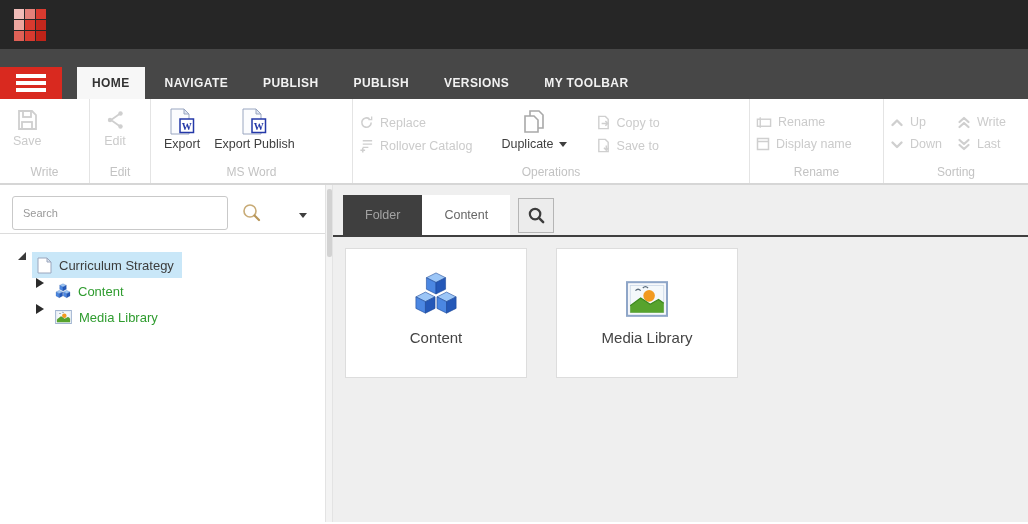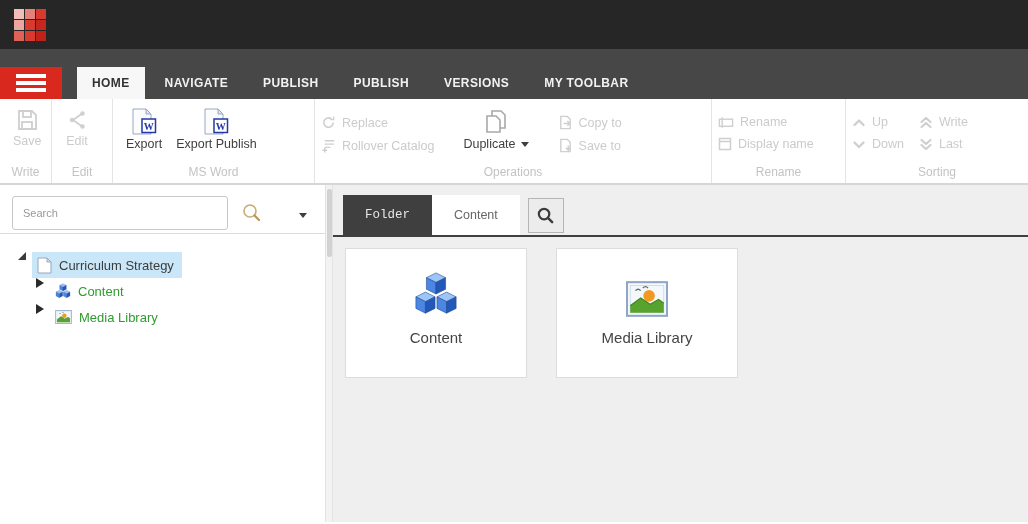--- a/index.html
+++ b/index.html
@@ -47,21 +47,21 @@
   .exp-r { width:0; height:0; border-top:5px solid transparent; border-bottom:5px solid transparent; border-left:8px solid #2b2b2b; margin-left:36px; }
   .thl { display:flex; align-items:center; gap:7px; padding:2px 8px 2px 5px; margin-left:6px; font-size:13px; color:#3c3c3c; }
   .trow.selected .thl { background:#c9e7f8; }
   .trow.green .thl { color:#2f9c2f; }
   .vscroll { width:8px; background:#f3f3f3; border-left:1px solid #e3e3e3; border-right:1px solid #e3e3e3; position:relative; }
   .vthumb { position:absolute; top:4px; left:1px; width:5px; height:68px; background:#d2d2d2; border-radius:2px; }
 
   .right-panel { flex:1; background:#efefef; }
   .tabstrip { display:flex; align-items:flex-end; padding:10px 0 0 10px; height:50px; }
   .ctab { height:40px; padding:0 22px; font-size:12.5px; border:none; cursor:pointer; font-family:inherit; }
-  .ctab.active { background:#3f3f3f; color:#e5e5e5;font-family:Liberation Mono, monospace; }
+  .ctab.active { background:#3f3f3f; color:#a3a3a3; }
   .ctab.inactive { background:#fff; color:#666; }
   .csearch { width:36px; height:35px; margin-left:8px; margin-bottom:2px; background:#ececec; border:1px solid #b5b5b5; cursor:pointer; display:flex; align-items:center; justify-content:center; }
   .darkline { height:2px; background:#3f3f3f; }
   .phead { padding:13px 12px 13px 12px; border-bottom:1px solid #dcdcdc; font-size:14.5px; font-weight:700; color:#333; }
   .cards { display:flex; gap:29px; padding:11px 12px; }
   .card { width:182px; height:130px; background:#fff; border:1px solid #ddd; display:flex; flex-direction:column; align-items:center; cursor:pointer; }
   .card .cicon { height:68px; display:flex; align-items:flex-end; justify-content:center; }
   .card .clabel { margin-top:12px; font-size:15px; color:#444; }
 
   svg { display:block; }
@@ -128,21 +128,21 @@
     <button class="rtab">NAVIGATE</button>
     <button class="rtab">PUBLISH</button>
     <button class="rtab">PUBLISH</button>
     <button class="rtab">VERSIONS</button>
     <button class="rtab">MY TOOLBAR</button>
   </div>
 </nav>
 
 <div class="ribbon">
 
-  <div class="rgroup" style="width:52px">
+  <div class="rgroup" style="width:90px">
     <button class="rb btn-large disabled">
       <span class="icbox">
         <svg width="24" height="24" viewBox="0 0 24 24" fill="none" stroke="#cfcfcf" stroke-width="1.8">
           <path d="M4 3 h13 l4 4 v14 H4 z"></path>
             <rect x="8" y="3" width="8" height="6"></rect>
             <rect x="7" y="14" width="10" height="7"></rect>
         </svg>
       </span>
       <span>Save</span>
     </button>

